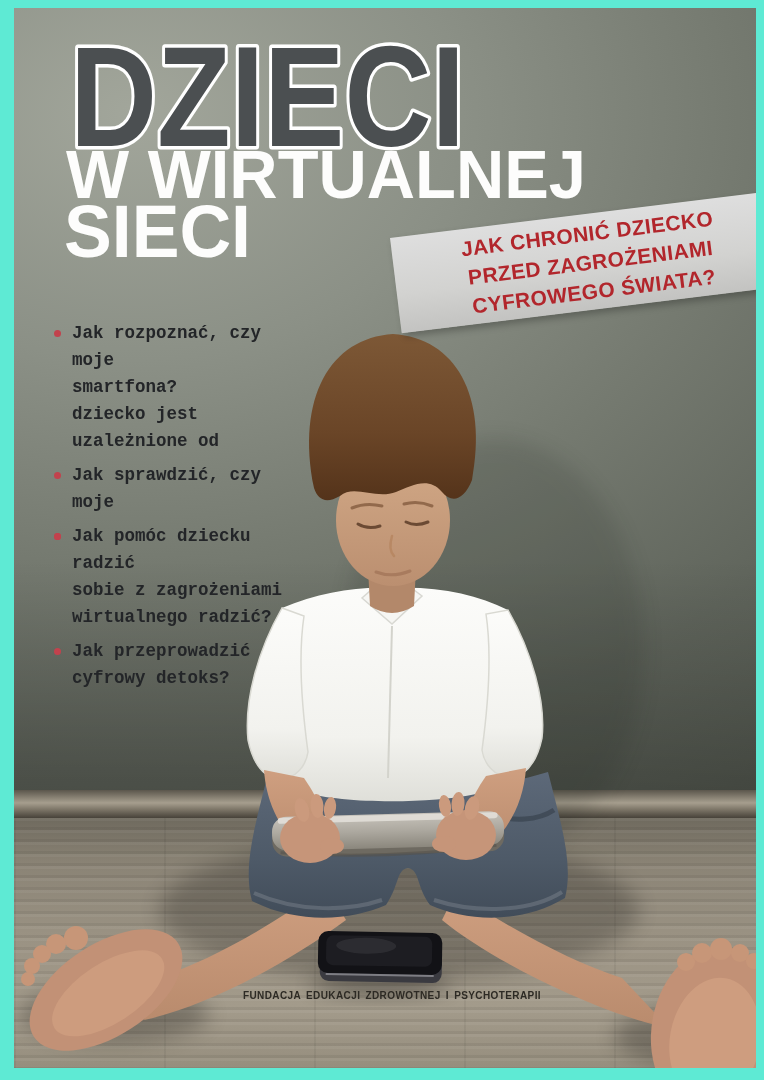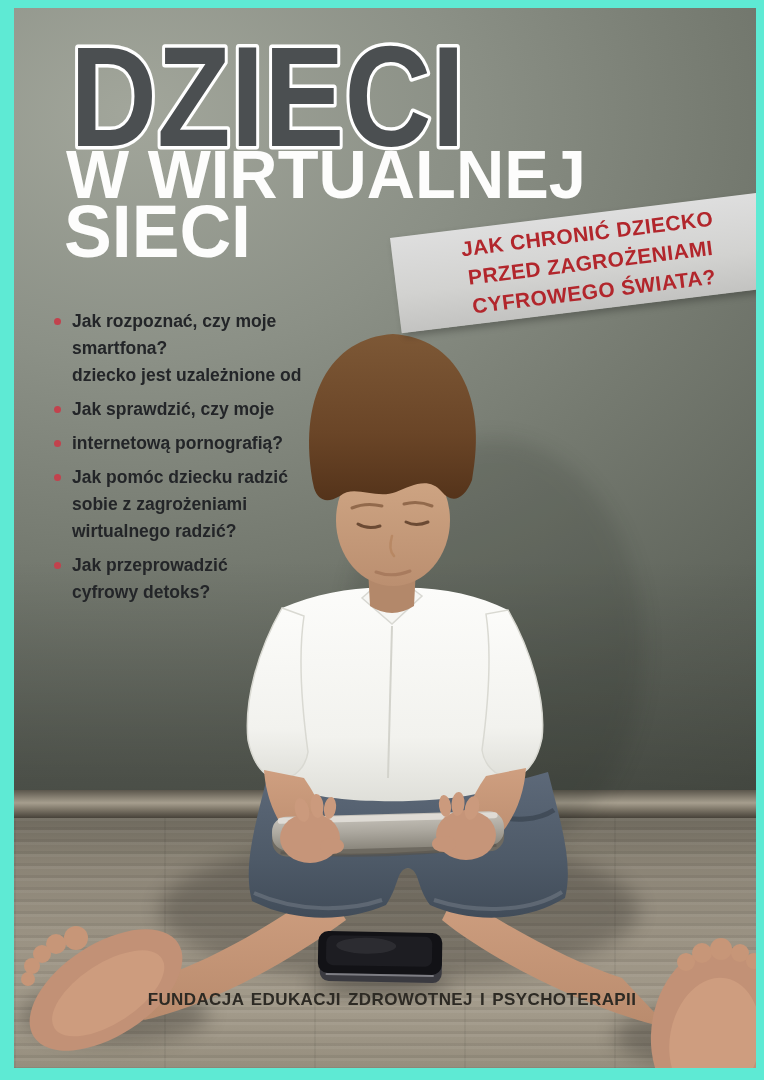--- a/index.html
+++ b/index.html
@@ -25,27 +25,27 @@
   .title-svg text{font-family:"Liberation Sans",sans-serif;font-weight:bold;}
   
   .banner{position:absolute;left:376px;top:230px;width:392px;height:96px;z-index:4;
     transform:rotate(-7deg);transform-origin:top left;
     background:linear-gradient(180deg,#dedede 0%,#d2d2d0 60%,#c3c3c1 100%);
     box-shadow:3px 4px 7px rgba(0,0,0,.25);
     display:flex;flex-direction:column;justify-content:center;align-items:center;}
   .banner .bl{font-weight:bold;font-size:21px;line-height:29px;letter-spacing:.4px;
     color:#b2262c;white-space:nowrap;}
   
-  .questions{position:absolute;left:40px;top:300px;width:252px;z-index:4;list-style:none;margin:0;padding:0;}
+  .questions{position:absolute;left:40px;top:312px;width:252px;z-index:4;list-style:none;margin:0;padding:0;font-family:Liberation Mono, monospace;}
   .questions li{position:relative;margin:0 0 7px 0;padding-left:18px;}
   .dot{position:absolute;left:0;top:10px;width:7px;height:7px;border-radius:50%;background:#c2424d;}
   .qline{display:block;font-weight:bold;font-size:17.5px;line-height:27px;color:#232528;}
   
   .footer{position:absolute;left:0;top:982px;width:742px;z-index:4;text-align:center;
-    font-weight:bold;font-size:17px;letter-spacing:.4px;word-spacing:2px;color:#2d2a24;
+    font-weight:bold;font-size:10px;letter-spacing:.4px;word-spacing:2px;color:#2d2a24;
     padding-left:14px;box-sizing:border-box;}
 </style>
 </head>
 <body>
 
 <div id="stage">
   <div id="poster">
 
     <div class="baseboard"></div>
     <div class="floor"></div>
@@ -201,21 +201,20 @@
         <span class="qline">Jak rozpoznać, czy moje</span>
         <span class="qline">smartfona?</span>
         <span class="qline">dziecko jest uzależnione od</span>
       </li>
       <li>
         <span class="dot"></span>
         <span class="qline">Jak sprawdzić, czy moje</span>
       </li>
       <li>
         <span class="dot"></span>
-        <span class="qline">internetową pornografią?</span>
       </li>
       <li>
         <span class="dot"></span>
         <span class="qline">Jak pomóc dziecku radzić</span>
         <span class="qline">sobie z zagrożeniami</span>
         <span class="qline">wirtualnego radzić?</span>
       </li>
       <li>
         <span class="dot"></span>
         <span class="qline">Jak przeprowadzić</span>

